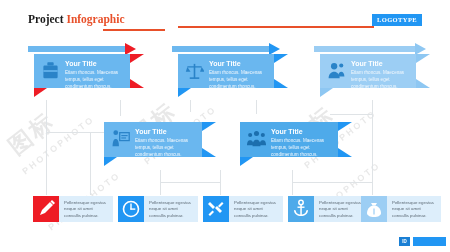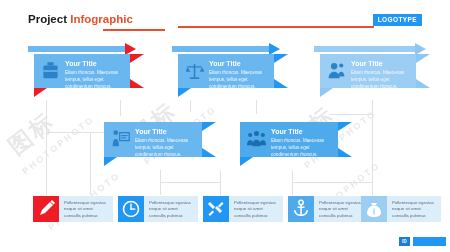--- a/index.html
+++ b/index.html
@@ -11,21 +11,21 @@
   .stage{position:absolute;left:0;top:0;width:450px;height:252px;}
 
   
   .wm{position:absolute;color:rgba(120,120,120,.17);font-weight:700;
       letter-spacing:1px;transform:rotate(-38deg);pointer-events:none;
       white-space:nowrap;user-select:none;}
   .wm.cjk{font-size:23px;letter-spacing:3px;}
   .wm.lat{font-size:9px;letter-spacing:2.5px;}
 
   
-  .hdr{position:absolute;left:28px;top:13px;right:18px;height:20px;}
+  .hdr{position:absolute;left:28px;top:13px;right:18px;height:20px;font-family:Liberation Serif, serif;}
   .hdr-title{position:absolute;left:0;top:0;font-size:11.5px;font-weight:700;
              color:#1b1b1b;white-space:nowrap;}
   .hdr-title .accent{color:#e8502a;}
   .hdr-rule{position:absolute;left:150px;right:58px;top:13px;height:1.5px;
             background:#e8502a;}
   .hdr-rule2{position:absolute;left:75px;width:62px;top:16px;height:1.5px;
              background:#e8502a;}
   .logo{position:absolute;right:10px;top:1px;background:#2196f3;color:#fff;
         font-size:6.5px;font-weight:700;letter-spacing:.4px;
         padding:2.5px 5px;line-height:1;}

